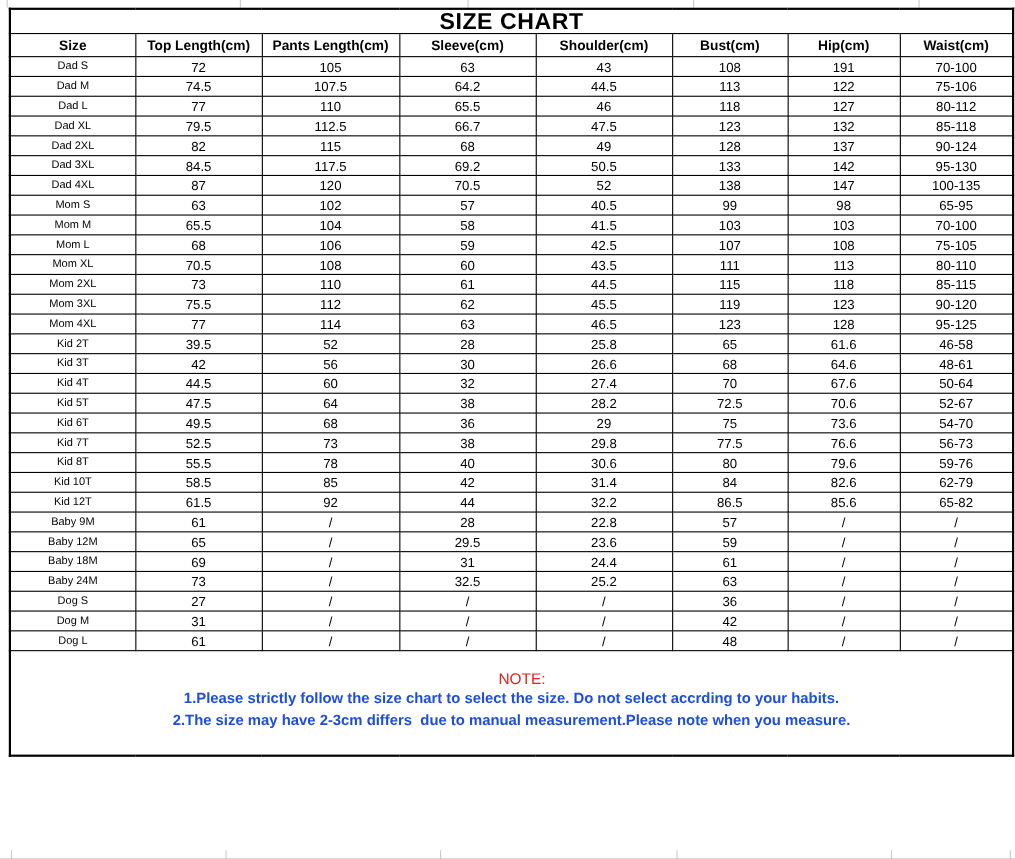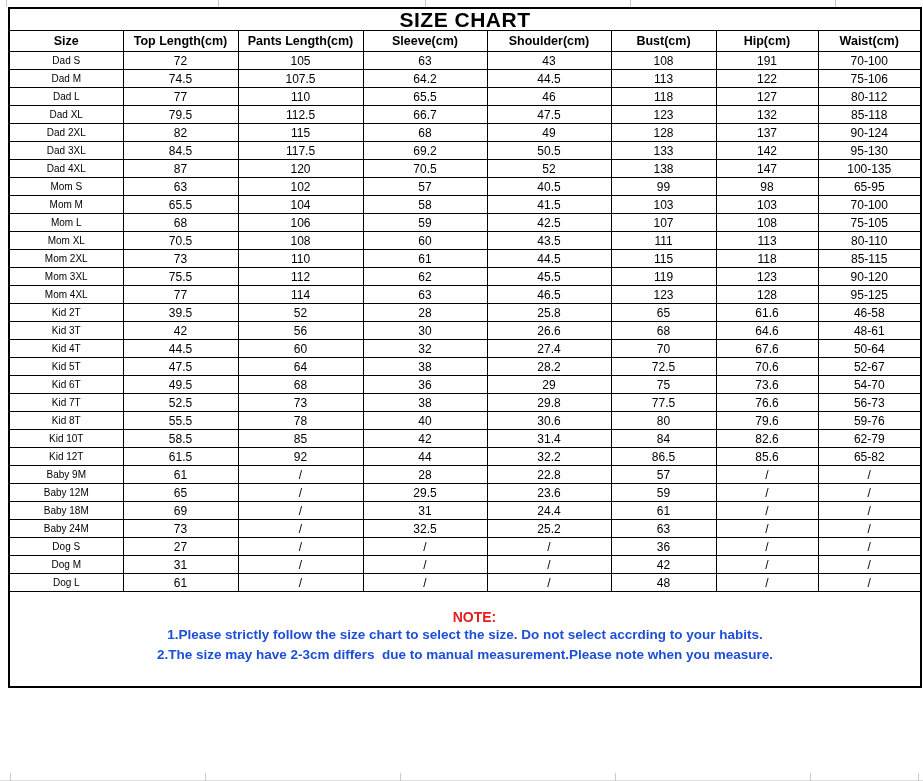--- a/index.html
+++ b/index.html
@@ -52,21 +52,21 @@
     font-size:12.5px;
   }
   tr.header-row th:first-child{font-weight:bold;}
   tr.data-row td{height:17px;}
   tr.data-row td.row-label{font-weight:normal;font-size:10px;}
   tr.note-row td{
     height:94px;
     vertical-align:middle;
   }
   .note-heading{
-    font-weight:bold;
+    font-weight:normal;
     font-size:14px;
     margin:0 0 4px 0;
     padding-left:19px;
   }
   .note-line{
     font-weight:bold;
     font-size:13.5px;
     color:#1d4ed8;
     margin:0 0 7px 0;
     white-space:pre-wrap;

